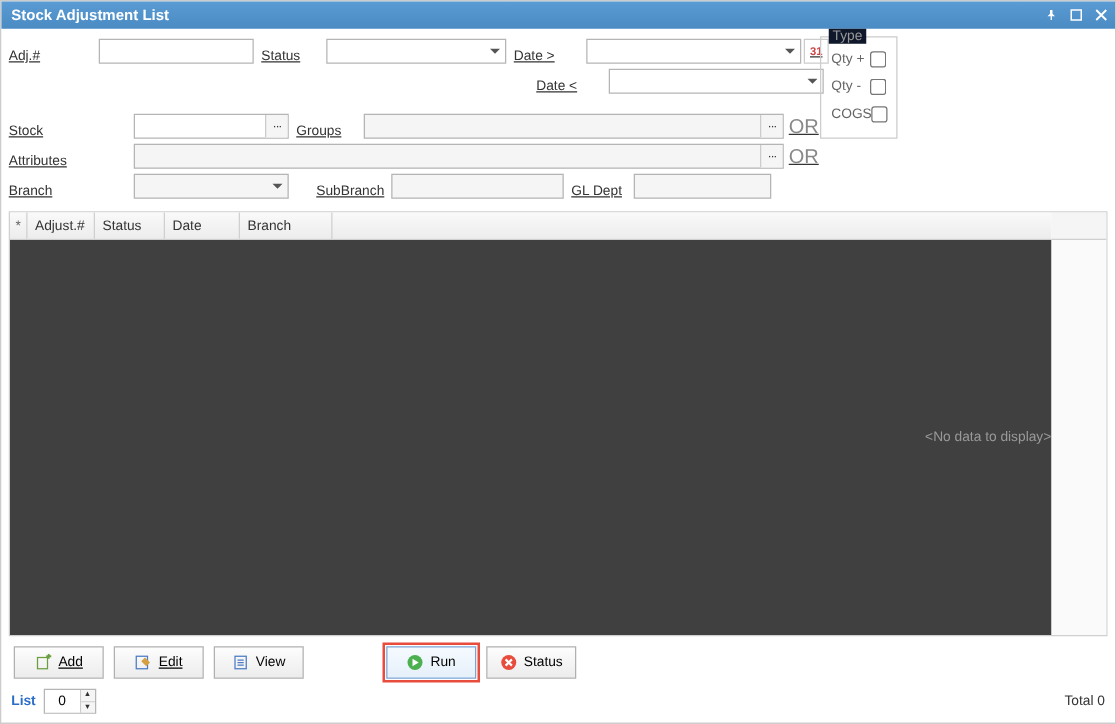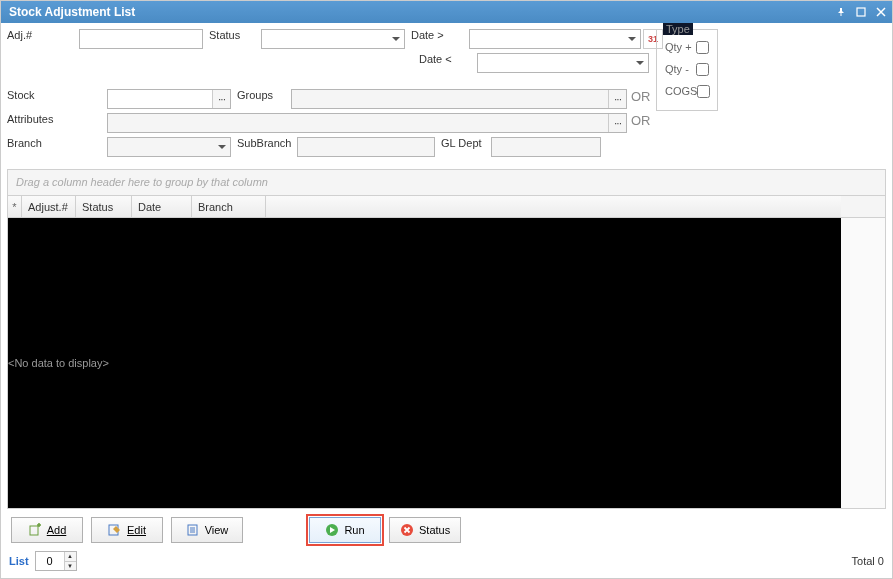--- a/index.html
+++ b/index.html
@@ -4,43 +4,43 @@
 <style>
 * { box-sizing: border-box; margin: 0; padding: 0; }
 body { font-family: Tahoma, Arial, sans-serif; font-size: 11px; color: #333; background: #fff; width: 893px; height: 579px; overflow: hidden; border: 1px solid #ccc; }
 
 .titlebar { background: linear-gradient(to bottom, #5a9bd4, #4a8bc4); color: #fff; height: 22px; display: flex; align-items: center; padding: 0 4px 0 8px; font-weight: bold; font-size: 12px; }
 .titlebar-title { flex: 1; }
 .titlebar-btns { display: flex; gap: 6px; }
 .titlebar-btn { width: 14px; height: 14px; display: flex; align-items: center; justify-content: center; cursor: pointer; color: #fff; font-size: 10px; }
 
 .filters { padding: 6px 6px 4px 6px; position: relative; }
-.row { display: flex; align-items: flex-start; height: 22px; margin-bottom: 2px; }
+.row { display: flex; align-items: flex-end; height: 22px; margin-bottom: 2px; text-decoration: underline; }
 .lbl { color: #333; }
 .input, .select, .lookup { border: 1px solid #b5b5b5; height: 20px; background: #fff; font-size: 11px; padding: 0 3px; }
 .select { appearance: none; background: #fff; position: relative; }
 .select-wrap { position: relative; display: inline-block; }
 .select-wrap::after { content: ""; position: absolute; right: 5px; top: 8px; border-left: 4px solid transparent; border-right: 4px solid transparent; border-top: 4px solid #555; pointer-events: none; }
 .lookup-wrap { position: relative; display: inline-block; }
 .lookup-btn { position: absolute; right: 1px; top: 1px; width: 18px; height: 18px; background: #f5f5f5; border-left: 1px solid #ccc; display: flex; align-items: center; justify-content: center; font-size: 10px; cursor: pointer; letter-spacing: -1px; }
-.or-text { color: #888; margin-left: 4px; font-size: 13px; }
+.or-text { color: #888; margin-left: 4px; font-size: 16px; }
 .cal-btn { width: 20px; height: 20px; border: 1px solid #ccc; background: #fff; display: inline-flex; align-items: center; justify-content: center; font-size: 9px; cursor: pointer; margin-left: 2px; color: #c44; font-weight: bold; }
 
 .type-group { position: absolute; right: 174px; top: 6px; border: 1px solid #ccc; padding: 6px 8px 8px 8px; width: 62px; }
 .type-group-legend { position: absolute; top: -7px; left: 6px; background: #0f172a; padding: 0 3px; color: #999; font-size: 11px; }
 .chk-row { display: flex; align-items: center; justify-content: space-between; height: 22px; }
 .chk-row label { color: #666; }
 .chk { width: 13px; height: 13px; }
 
 .grid-area { margin: 4px 6px 0 6px; border: 1px solid #d0d0d0; height: 340px; display: flex; flex-direction: column; }
 .group-drop { background: #f5f5f5; border-bottom: 1px solid #d0d0d0; padding: 6px 8px; color: #aaa; font-style: italic; height: 26px; }
 .grid-head { display: flex; background: linear-gradient(to bottom, #fafafa, #ececec); border-bottom: 1px solid #d0d0d0; height: 22px; }
 .gh-cell { border-right: 1px solid #d0d0d0; padding: 4px 6px; color: #333; display: flex; align-items: center; }
 .gh-star { width: 14px; justify-content: center; color: #666; }
-.grid-body { flex: 1; display: flex; align-items: center; justify-content: flex-start; color: #999; background: #000000; position: relative; }
+.grid-body { flex: 1; display: flex; align-items: center; justify-content: flex-end; color: #999; background: #404040; position: relative; }
 
 .bottom-btns { display: flex; gap: 8px; padding: 8px 10px 6px 10px; align-items: center; }
 .btn { height: 26px; min-width: 72px; border: 1px solid #b0b0b0; background: linear-gradient(to bottom, #fdfdfd, #ececec); display: inline-flex; align-items: center; justify-content: center; gap: 5px; font-size: 11px; cursor: pointer; padding: 0 10px; }
 .btn-run { outline: 2px solid #e74c3c; outline-offset: 1px; border: 1px solid #7aa4d6; background: linear-gradient(to bottom, #f5faff, #e6f0fa); align-items: center; }
 .icn { width: 14px; height: 14px; display: inline-flex; align-items: center; justify-content: center; }
 
 .status { display: flex; align-items: center; padding: 2px 8px 4px 8px; font-size: 11px; }
 .status-list { color: #2a6dc9; margin-right: 6px; font-weight: bold; }
 .spinner { width: 42px; height: 20px; border: 1px solid #b5b5b5; display: inline-flex; }
 .spinner input { border: none; width: 28px; text-align: center; font-size: 11px; }
@@ -82,21 +82,21 @@
     <input class="input" style="width: 124px;" value="">
     <span class="lbl" style="width:52px;margin-left:6px">Status</span>
     <span class="select-wrap" style="width:144px"><select class="select" style="width:144px"></select></span>
     <span class="lbl" style="width:58px;margin-left:6px">Date &gt;</span>
     <span class="select-wrap" style="width:172px"><select class="select" style="width:172px"></select></span>
     <span class="cal-btn">31</span>
   </div>
 
   <div class="row">
     <span style="width:400px"></span>
-    <span class="lbl" style="width:58px;margin-left:12px">Date &lt;</span>
+    <span class="lbl" style="width:58px;margin-left:22px">Date &lt;</span>
     <span class="select-wrap" style="width:172px"><select class="select" style="width:172px"></select></span>
   </div>
 
   <div class="row" style="height:10px"></div>
 
   <div class="row">
     <span class="lbl" style="width:100px">Stock</span>
     <span class="lookup-wrap" style="width:124px">
       <input class="input" style="width: 124px; padding-right: 20px;">
       <span class="lookup-btn">···</span>
@@ -114,21 +114,21 @@
     <span class="lookup-wrap" style="width:520px">
       <input class="input" style="width: 520px; background: rgb(245, 245, 245); padding-right: 20px;">
       <span class="lookup-btn">···</span>
     </span>
     <span class="or-text">OR</span>
   </div>
 
   <div class="row">
     <span class="lbl" style="width:100px">Branch</span>
     <span class="select-wrap" style="width:124px"><select class="select" style="width:124px;background:#f5f5f5"></select></span>
-    <span class="lbl" style="width:60px;margin-left:6px">SubBranch</span>
+    <span class="lbl" style="width:60px;margin-left:22px">SubBranch</span>
     <input class="input" style="width: 138px; background: rgb(245, 245, 245);">
     <span class="lbl" style="width:50px;margin-left:6px">GL Dept</span>
     <input class="input" style="width: 110px; background: rgb(245, 245, 245);">
   </div>
 
   <div class="type-group">
     <span class="type-group-legend">Type</span>
     <div class="chk-row">
       <label>Qty +</label>
       <input type="checkbox" class="chk" style="">
@@ -139,21 +139,20 @@
     </div>
     <div class="chk-row">
       <label>COGS</label>
       <input type="checkbox" class="chk" style="">
     </div>
   </div>
 
 </div>
 
 <div class="grid-area">
-  <div class="group-drop">Drag a column header here to group by that column</div>
   <div style="display:flex;flex:0 0 22px">
     <div class="grid-head" style="flex:1">
       <div class="gh-cell gh-star">*</div>
       <div class="gh-cell" style="width:54px">Adjust.#</div>
       <div class="gh-cell" style="width:56px">Status</div>
       <div class="gh-cell" style="width:60px">Date</div>
       <div class="gh-cell" style="width:74px">Branch</div>
     </div>
     <div style="width:44px;background:#f5f5f5;border-bottom:1px solid #d0d0d0"></div>
   </div>

